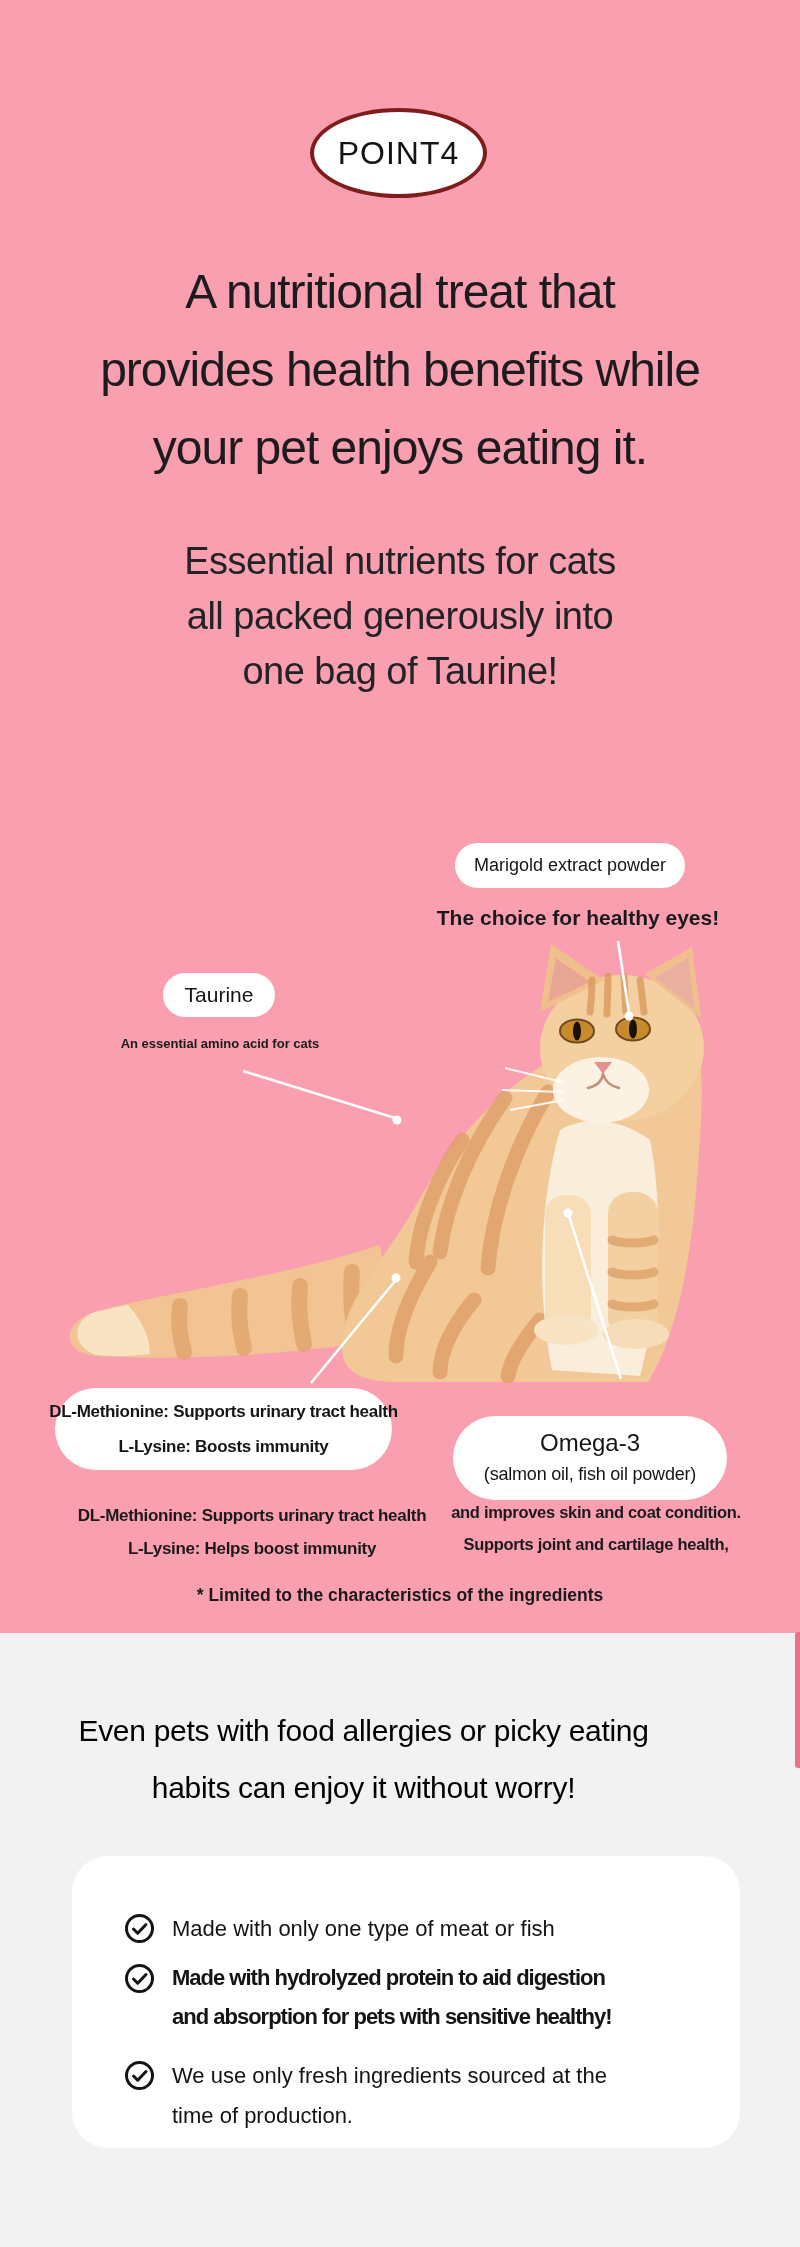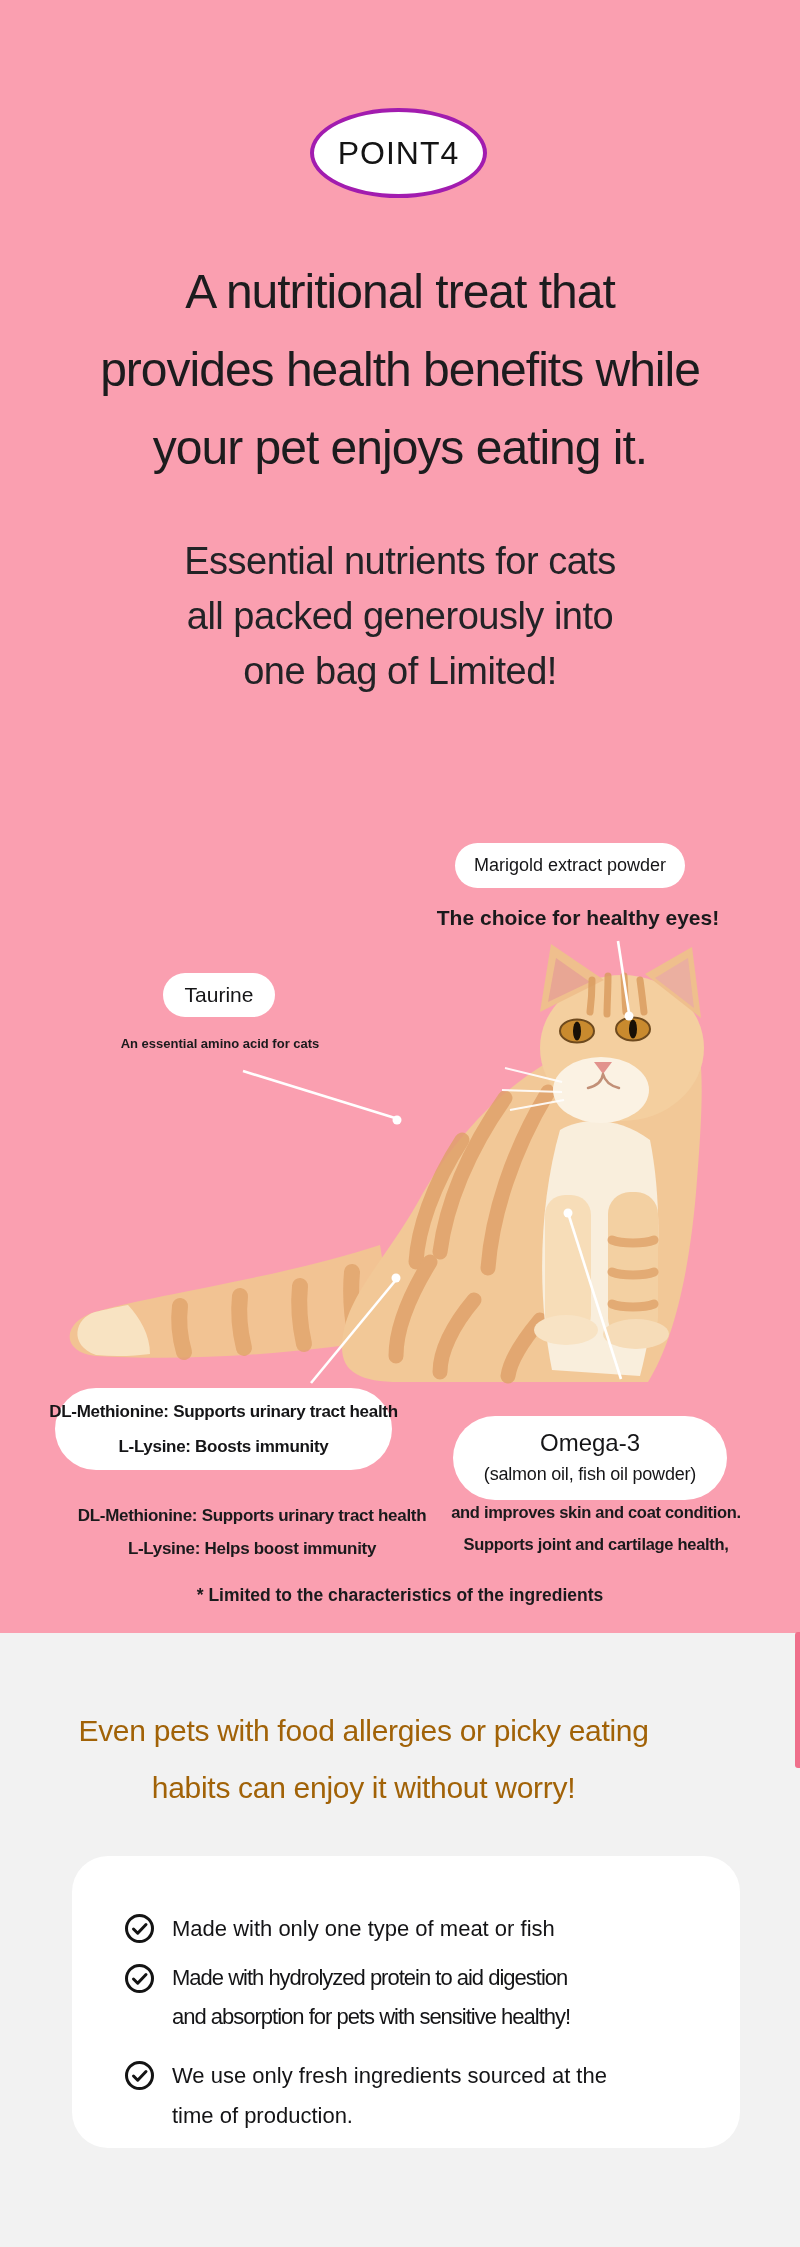--- a/index.html
+++ b/index.html
@@ -1,21 +1,21 @@
 <!DOCTYPE html>
 <html><head>
 <meta charset="utf-8">
 <style>
   html,body{margin:0;padding:0;}
   body{font-family:"Liberation Sans", sans-serif; background:#e9e9e9;}
   #page{position:relative;width:800px;height:2247px;margin:0 auto;overflow:hidden;background:#F2F2F2;}
   .abs{position:absolute;}
   
   #pink-section{left:0;top:0;width:800px;height:1633px;background:#FA9FB0;}
-  #point-badge{left:310px;top:108px;width:177px;height:90px;background:#fff;border:4px solid #a21caf;
+  #point-badge{left:310px;top:108px;width:177px;height:90px;background:#fff;border:4px solid #7f1d1d;
     border-radius:50%;display:flex;align-items:center;justify-content:center;box-sizing:border-box;}
   #point-badge span{font-size:32px;font-weight:500;letter-spacing:1px;color:#141414;}
   #main-heading{left:0;top:253px;width:800px;text-align:center;font-size:48px;line-height:78px;
     font-weight:400;letter-spacing:-1px;color:#1c1c1e;}
   #sub-heading{left:0;top:534px;width:800px;text-align:center;font-size:38px;line-height:55px;
     font-weight:400;letter-spacing:-0.5px;color:#222326;}
   .pill{background:#fff;display:flex;flex-direction:column;align-items:center;justify-content:center;
     color:#151517;text-align:left;white-space:nowrap;}
   #marigold-pill{left:455px;top:843px;width:230px;height:45px;border-radius:23px;font-size:18px;font-weight:500;}
   #taurine-pill{left:163px;top:973px;width:112px;height:44px;border-radius:22px;font-size:21px;font-weight:500;}
@@ -28,27 +28,27 @@
   #marigold-caption{left:418px;top:906px;width:320px;font-size:21px;}
   #taurine-caption{left:50px;top:1036px;width:340px;font-size:13px;}
   .sub-caption{color:#1a1a1c;text-align:center;font-weight:600;font-size:17px;line-height:33px;
     letter-spacing:-0.3px;white-space:nowrap;}
   #methionine-caption{left:52px;top:1499px;width:400px;}
   #omega-caption{left:446px;top:1496px;width:300px;font-size:16.5px;line-height:32px;}
   #ingredient-note{left:0;top:1585px;width:800px;text-align:center;font-size:17.5px;font-weight:600;color:#1a1a1c;}
   
   #gray-section{left:0;top:1633px;width:800px;height:614px;background:#F2F2F2;}
   #allergy-heading{left:0;top:69px;width:727px;text-align:center;font-size:30px;line-height:57px;
-    font-weight:400;letter-spacing:-0.3px;color:#a16207;}
+    font-weight:400;letter-spacing:-0.3px;color:#000000;}
   #benefit-card{left:72px;top:223px;width:668px;height:292px;background:#fff;border-radius:36px;}
   .check-icon{position:absolute;left:52px;width:31px;height:31px;}
   .feature-text{position:absolute;left:100px;color:#141416;font-size:22px;white-space:nowrap;}
   #feature-row-0 .feature-text{top:53px;line-height:40px;font-weight:400;}
   #feature-row-0 .check-icon{top:57px;}
-  #feature-row-1 .feature-text{top:102px;line-height:39px;font-weight:400;letter-spacing:-1px;}
+  #feature-row-1 .feature-text{top:102px;line-height:39px;font-weight:700;letter-spacing:-1px;}
   #feature-row-1 .check-icon{top:107px;}
   #feature-row-2 .feature-text{top:200px;line-height:40px;font-weight:400;}
   #feature-row-2 .check-icon{top:204px;}
   #scrollbar-thumb{right:0;top:1632px;width:5px;height:136px;background:#F0708C;border-radius:3px 0 0 3px;}
 </style>
 </head>
 <body>
 
 <div id="page">
 
@@ -60,21 +60,21 @@
 
     <div id="main-heading" class="abs">
       <div>A nutritional treat that</div>
       <div>provides health benefits while</div>
       <div>your pet enjoys eating it.</div>
     </div>
 
     <div id="sub-heading" class="abs">
       <div>Essential nutrients for cats</div>
       <div>all packed generously into</div>
-      <div>one bag of Limited!</div>
+      <div>one bag of Taurine!</div>
     </div>
 
     <svg class="abs" style="left:0;top:0;" width="800" height="1633" viewBox="0 0 800 1633">
 
       <path d="M380,1245 C280,1278 150,1295 95,1312 C62,1322 60,1352 96,1356 C200,1362 310,1352 395,1338 Z" fill="#F2C393"></path>
       <path d="M95,1312 C75,1318 68,1345 96,1355 C115,1357 135,1356 150,1354 C150,1335 140,1318 128,1305 C116,1307 104,1310 95,1312 Z" fill="#F8E3C2"></path>
       <g stroke="#E0A269" stroke-width="16" fill="none" opacity="0.75" stroke-linecap="round">
         <path d="M180,1306 C178,1322 180,1338 184,1352"></path>
         <path d="M240,1296 C238,1314 240,1332 244,1348"></path>
         <path d="M300,1286 C298,1306 300,1326 304,1344"></path>

